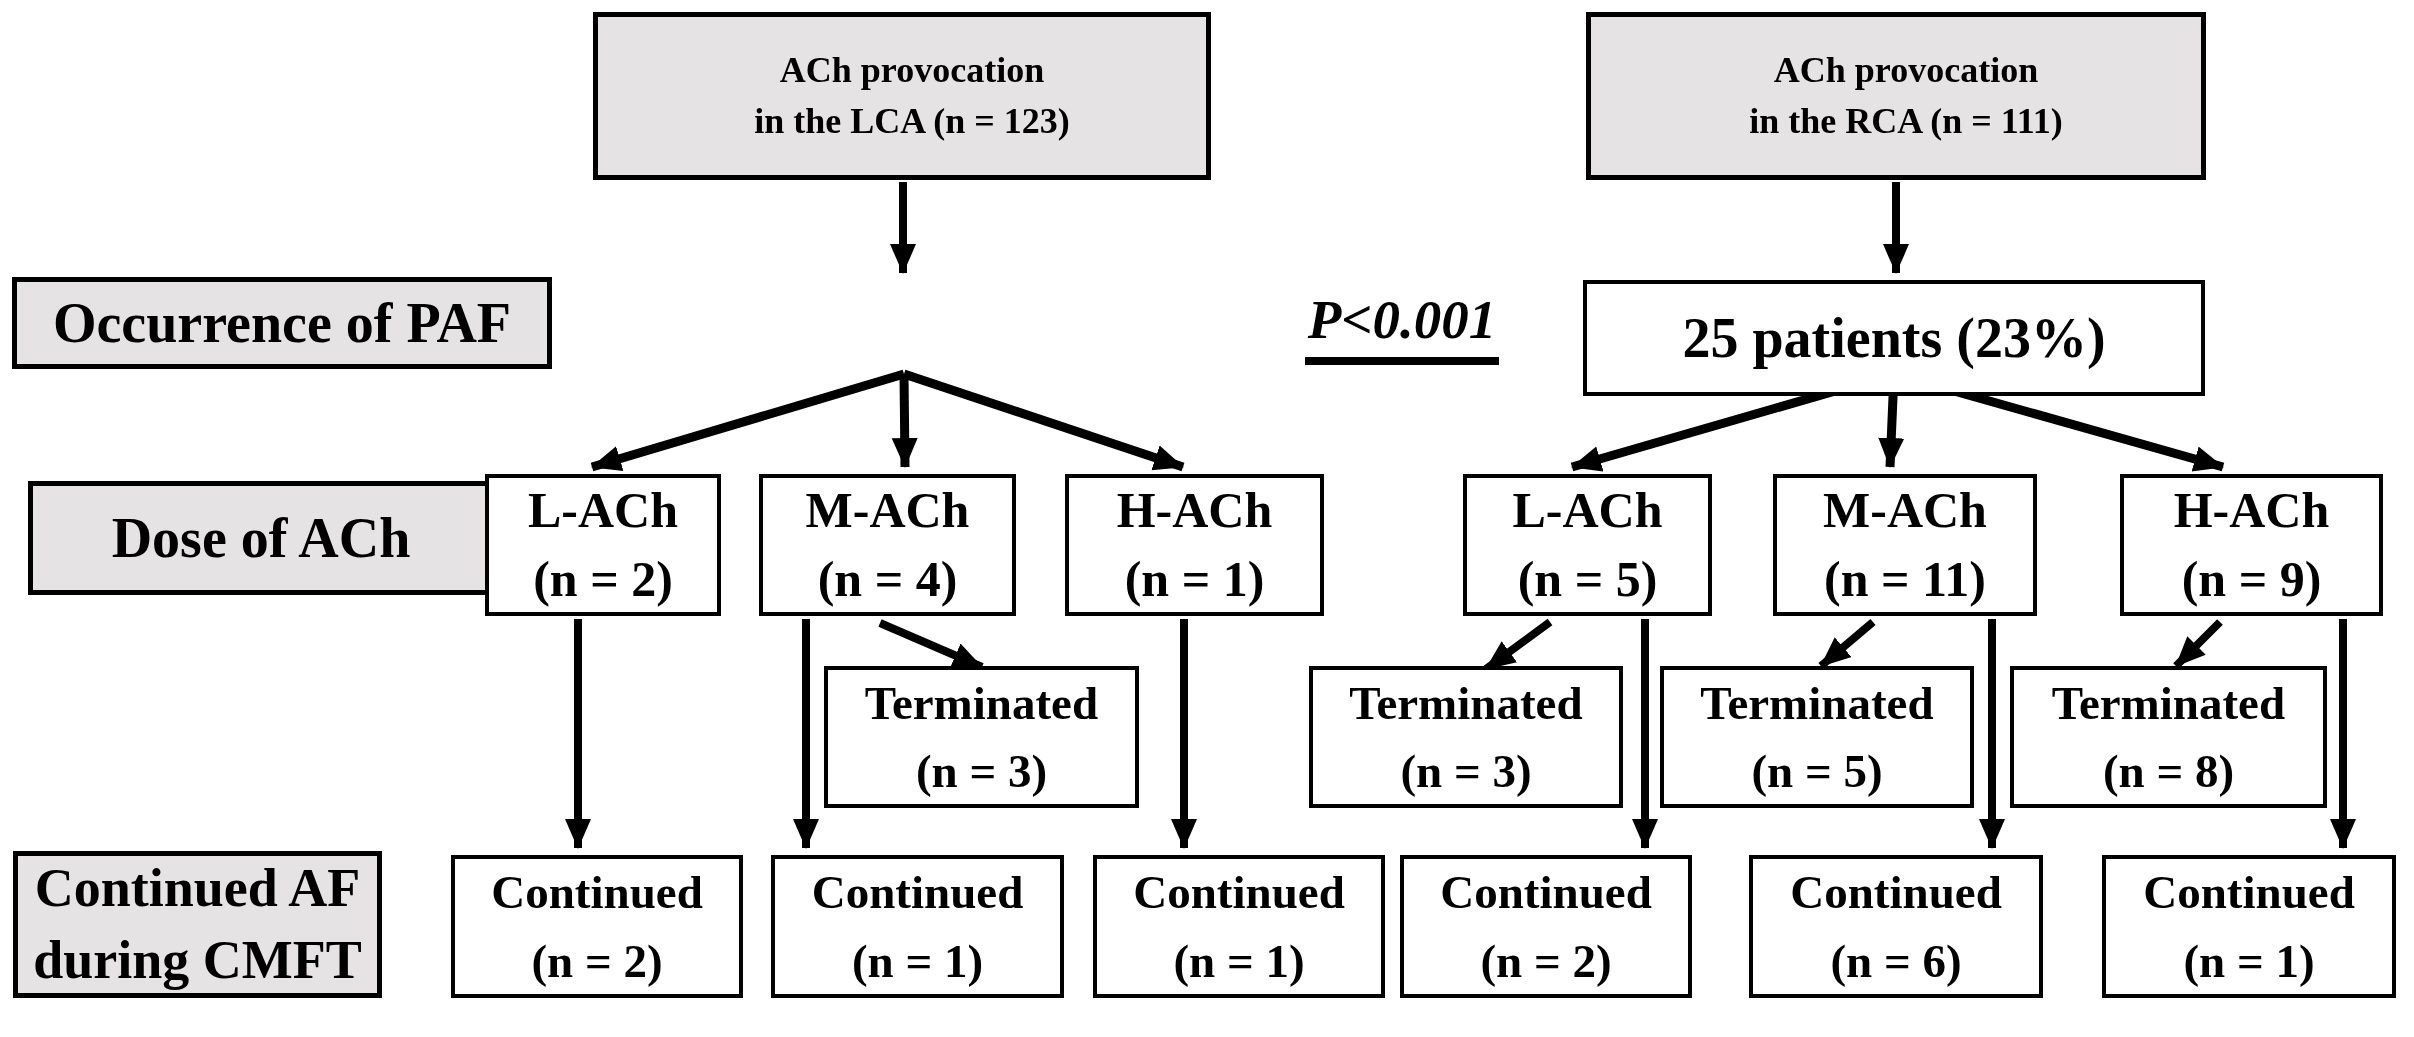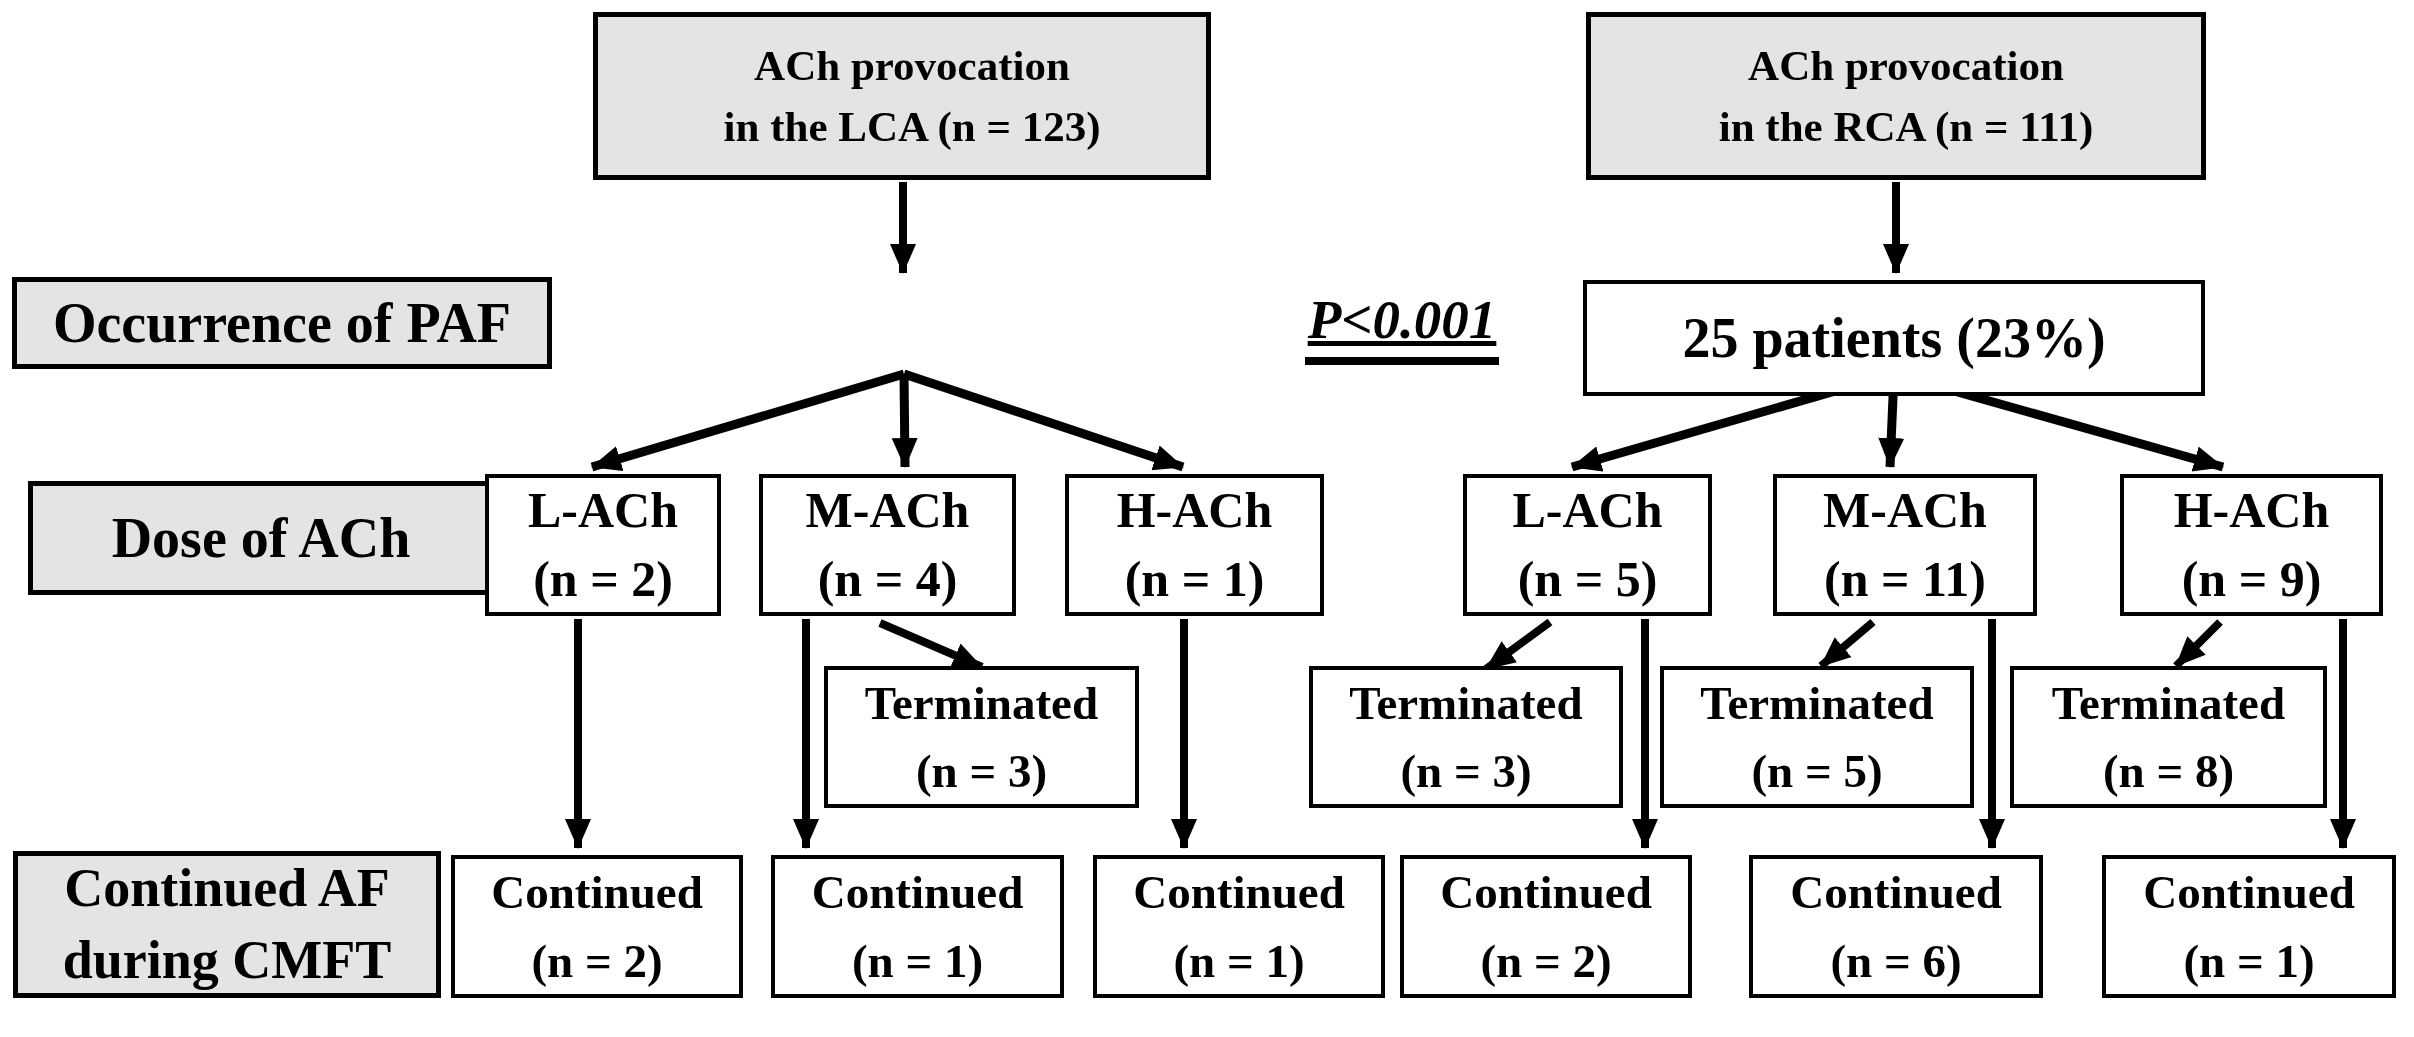--- a/index.html
+++ b/index.html
@@ -9,28 +9,28 @@
   }
   .arrows{position:absolute;left:0;top:0;z-index:1;pointer-events:none;}
   .arrow{stroke:#000;stroke-width:8;fill:none;}
   .arrow.fan{stroke-width:9;}
   .box{
     position:absolute;box-sizing:border-box;background:#ffffff;border:4px solid #000;
     display:flex;flex-direction:column;align-items:center;justify-content:center;
     text-align:center;font-weight:bold;line-height:1.4;z-index:2;
   }
   .gray{background:#e5e3e3;border-width:5px;}
-  .root{font-size:43px;line-height:1.42;border-width:5px;padding-left:20px;}
+  .root{font-size:36px;line-height:1.42;border-width:5px;padding-left:20px;}
   .row2{font-size:56px;}
   .dose{font-size:50px;line-height:1.38;margin-left:21px;}
   .node{font-size:47px;line-height:1.45;}
   .lbl2{font-size:54px;line-height:1.33;}
   .pwrap{
     position:absolute;left:1272px;top:288px;width:260px;z-index:2;
-    display:flex;justify-content:center;text-decoration:underline;
+    display:flex;justify-content:center;
   }
   .pval{
     font-size:55px;font-weight:bold;font-style:italic;
     border-bottom:8px solid #000;padding:0 3px 6px 3px;
   }
 </style>
 </head>
 <body>
 
 <div class="stage">
@@ -122,21 +122,21 @@
   </div>
   <div class="box node" style="left:1660px;top:666px;width:314px;height:142px;">
     <span>Terminated</span>
     <span>(n = 5)</span>
   </div>
   <div class="box node" style="left:2010px;top:666px;width:317px;height:142px;">
     <span>Terminated</span>
     <span>(n = 8)</span>
   </div>
 
-  <div class="box gray lbl2" style="left:13px;top:851px;width:428px;height:147px;">
+  <div class="box gray lbl2" style="left:13px;top:851px;width:369px;height:147px;">
     <span>Continued AF</span>
     <span>during CMFT</span>
   </div>
   <div class="box node" style="left:451px;top:855px;width:292px;height:143px;">
     <span>Continued</span>
     <span>(n = 2)</span>
   </div>
   <div class="box node" style="left:771px;top:855px;width:293px;height:143px;">
     <span>Continued</span>
     <span>(n = 1)</span>

